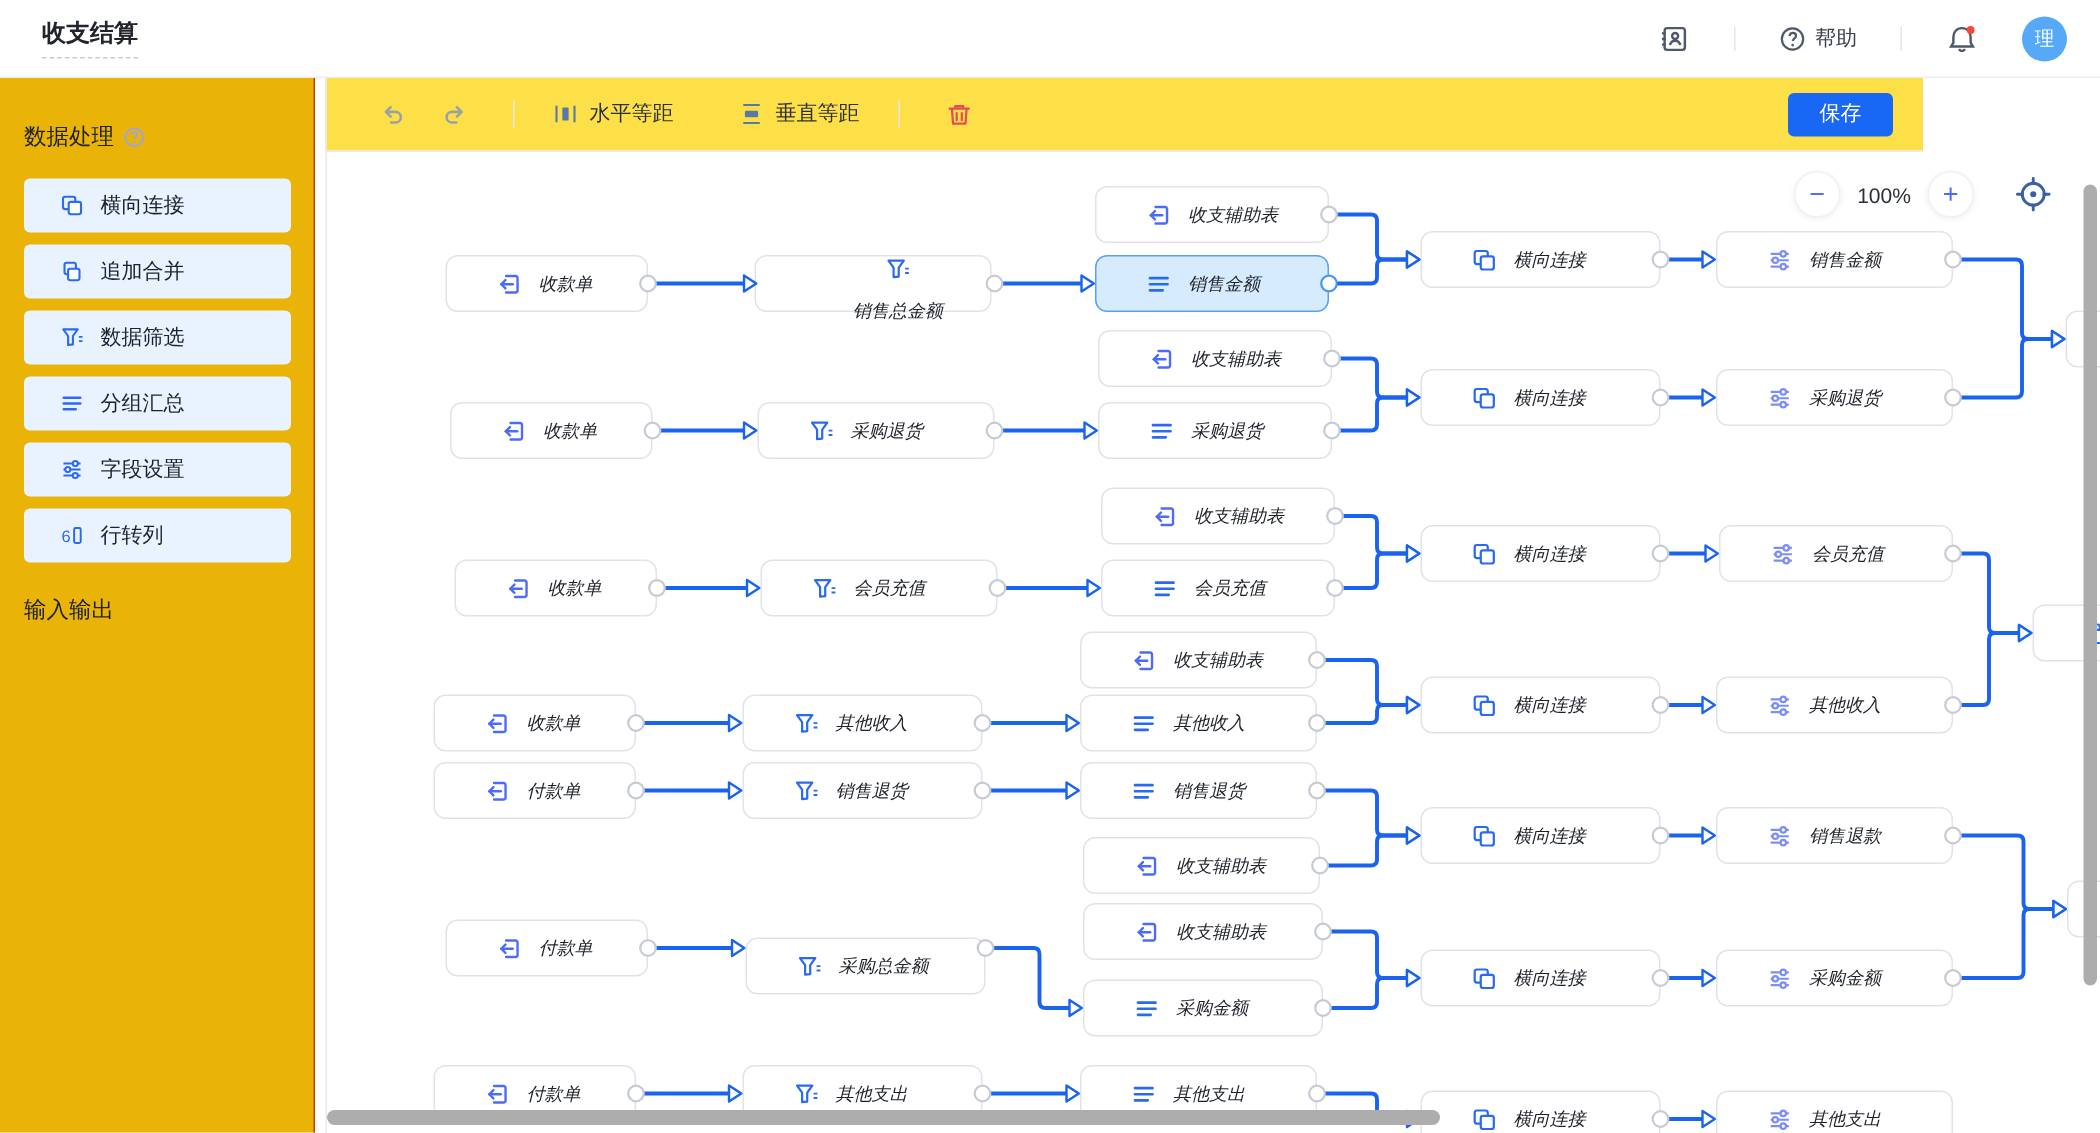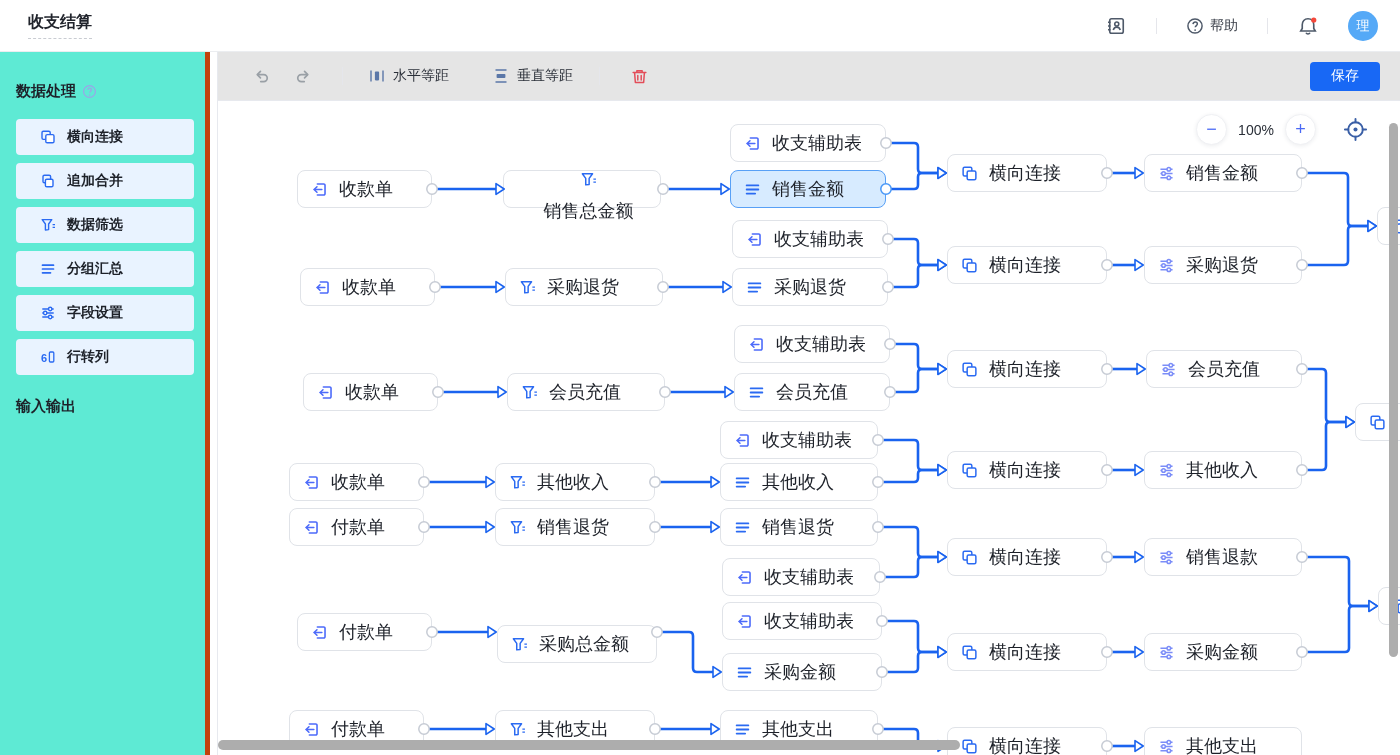--- a/index.html
+++ b/index.html
@@ -13,56 +13,56 @@
   .title { font-size:16px; color:#21242c; }
   .header-right { margin-left:auto; margin-right:22px; display:flex; align-items:center; gap:29px; }
   .hicon { width:22px; height:22px; color:#4e5969; display:flex; align-items:center; justify-content:center; cursor:pointer; }
   .hicon svg { width:20px; height:20px; }
   .h-divider { width:1px; height:16px; background:#e5e6eb; }
   .help-item { display:flex; align-items:center; gap:6px; color:#3c414b; font-size:14px; cursor:pointer; }
   .avatar { width:30px; height:30px; border-radius:50%; background:#55a9f7; color:#fff; font-size:13px;
     display:flex; align-items:center; justify-content:center; cursor:pointer; }
 
   
-  .sidebar { position:absolute; left:0; top:52px; width:210px; height:703px; background:#5eead4;
-    border-right:5px solid #c2410c; padding:30px 16px 0 16px; z-index:15;font-weight:bold; }
+  .sidebar { position:absolute; left:0; top:52px; width:210px; height:703px; background:#eab308;
+    border-right:1px solid #c2410c; padding:30px 16px 0 16px; z-index:15; }
   .side-title { font-size:15px; color:#1d2129; display:flex; align-items:center; gap:6px; margin-bottom:18px; }
   .side-title .q { color:#9aa5e8; }
   .side-title .q svg { width:15px; height:15px; display:block; }
   .side-item { width:178px; height:36px; border-radius:4px; background:#e9f3ff; display:flex; align-items:center;
     padding-left:24px; gap:11px; margin-bottom:8px; font-size:14px; color:#1d2129; cursor:pointer; }
   .side-item .sicon { width:16px; height:16px; color:#2a6af2; display:flex; }
   .side-item .sicon svg { width:16px; height:16px; }
   .side-item.disabled { background:#f4f5f6; color:#c2c6cc; cursor:default; }
   .side-item.disabled .sicon { color:#c2c6cc; }
   .side-gap { height:14px; }
 
   
-  .toolbar { position:absolute; left:217px; top:52px; width:1183px; height:49px; background:#e5e5e5;
+  .toolbar { position:absolute; left:217px; top:52px; width:1065px; height:49px; background:#fde047;
     border-left:1px solid #e7e9ee; border-bottom:1px solid #e7e9ee; display:flex; align-items:center;
     padding-left:30px; z-index:15; }
   .tbtn { width:26px; height:26px; display:flex; align-items:center; justify-content:center; color:#9aa0a6; cursor:pointer; }
   .tbtn svg { width:17px; height:17px; }
   .tbtn + .tbtn { margin-left:16px; }
   .t-divider { width:1px; height:18px; background:#e5e6eb; margin:0 26px; }
   .t-item { display:flex; align-items:center; gap:8px; font-size:14px; color:#2a2f38; cursor:pointer; }
   .t-item .ticon { width:16px; height:16px; color:#5b77a8; display:flex; }
   .t-item .ticon svg { width:16px; height:16px; }
   .t-item + .t-item { margin-left:44px; }
   .trash { color:#e34d59; }
   .save-btn { margin-left:auto; margin-right:20px; width:70px; height:29px; background:#1868f5; color:#fff;
     border:none; border-radius:4px; font-size:14px; cursor:pointer; font-family:inherit; }
 
   
   .canvas { position:absolute; left:217px; top:101px; width:1183px; height:654px; background:#fff;
     border-left:1px solid #e7e9ee; z-index:1; }
   #edge-layer { position:absolute; left:0; top:0; width:1400px; height:755px; z-index:4; pointer-events:none; }
   .node { position:absolute; height:38px; background:#fff; border:1px solid #e0e3e8; border-radius:8px;
-    display:flex; align-items:center; padding-left:13px; gap:11px; font-size:18px; color:#1d2129;
-    z-index:3; cursor:pointer; }
+    display:flex; align-items:center; padding-left:33px; gap:11px; font-size:12px; color:#1d2129;
+    z-index:3; cursor:pointer;font-style:italic; }
   .node.selected { background:#d7ebff; border:1.5px solid #58a0f6; }
   .node .nicon { width:17px; height:17px; display:flex; flex:none; }
   .node .nicon svg { width:17px; height:17px; }
   .ic-input { color:#4d6bfa; }
   .ic-filter { color:#2a6af2; } .ic-group { color:#2a6af2; }
   .ic-merge { color:#2a6af2; }
   .ic-fields { color:#7b8df8; }
   .nlabel { white-space:nowrap; }
 
   

